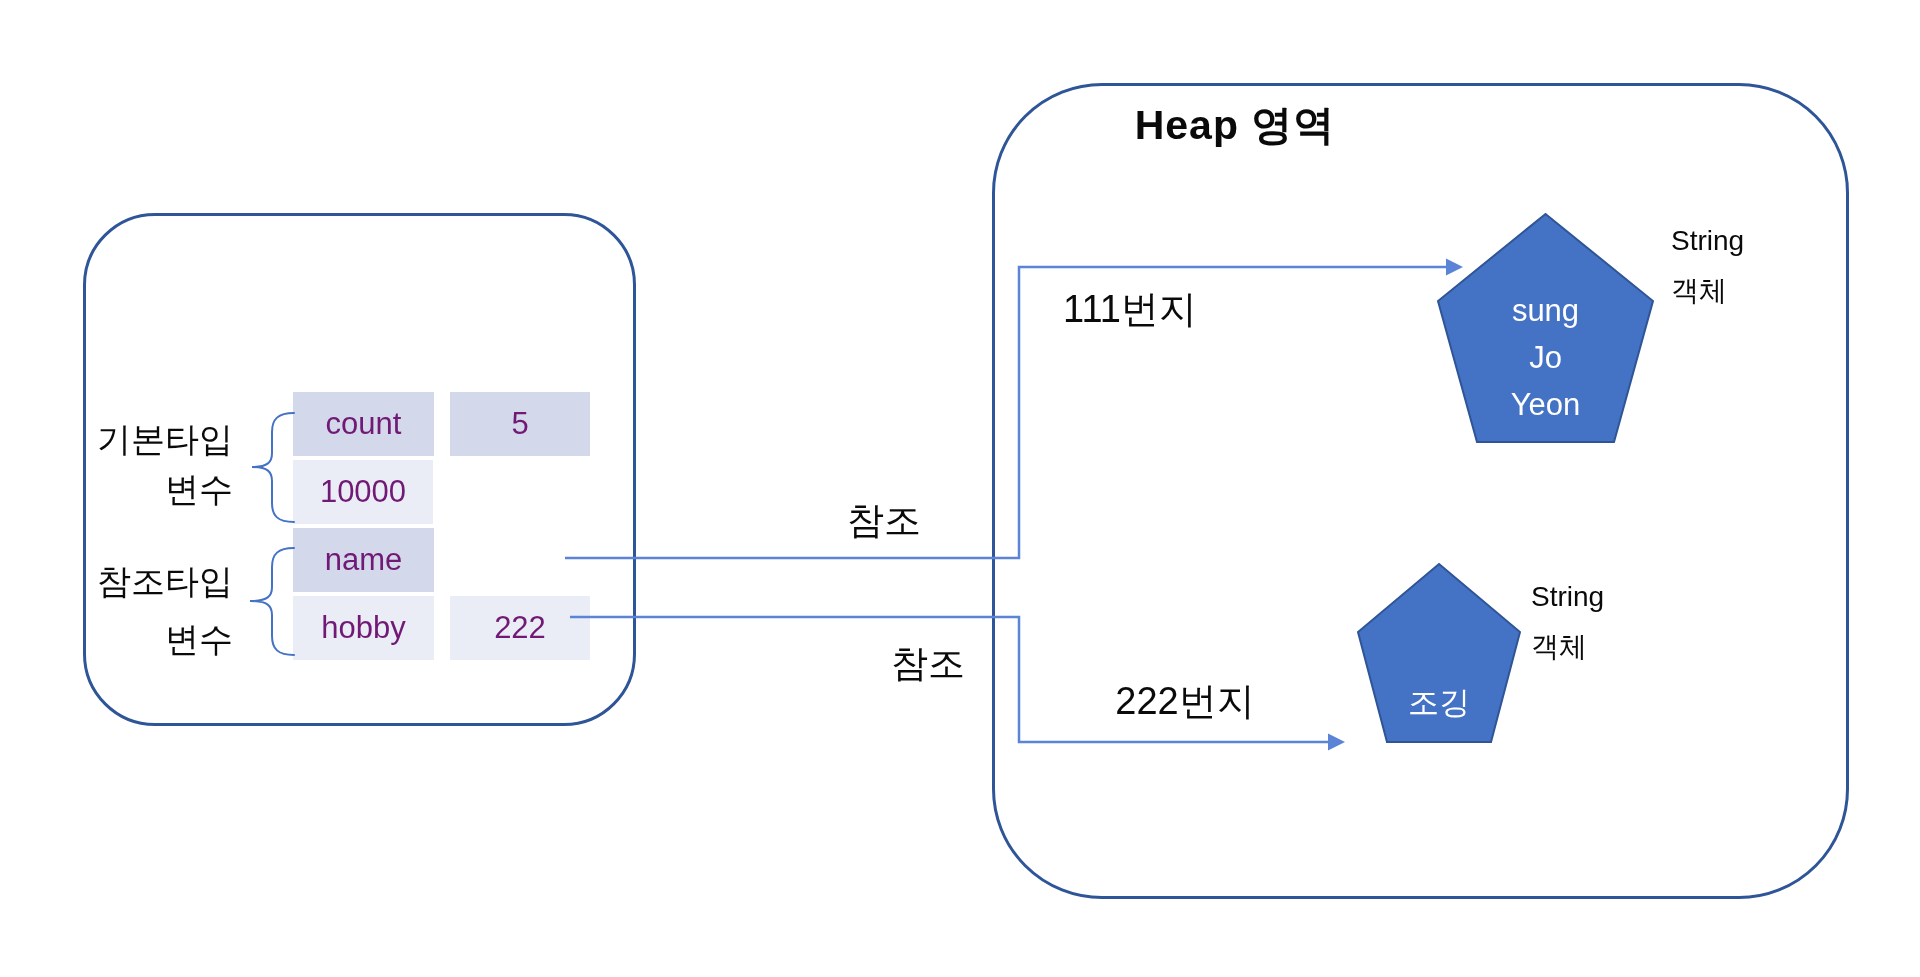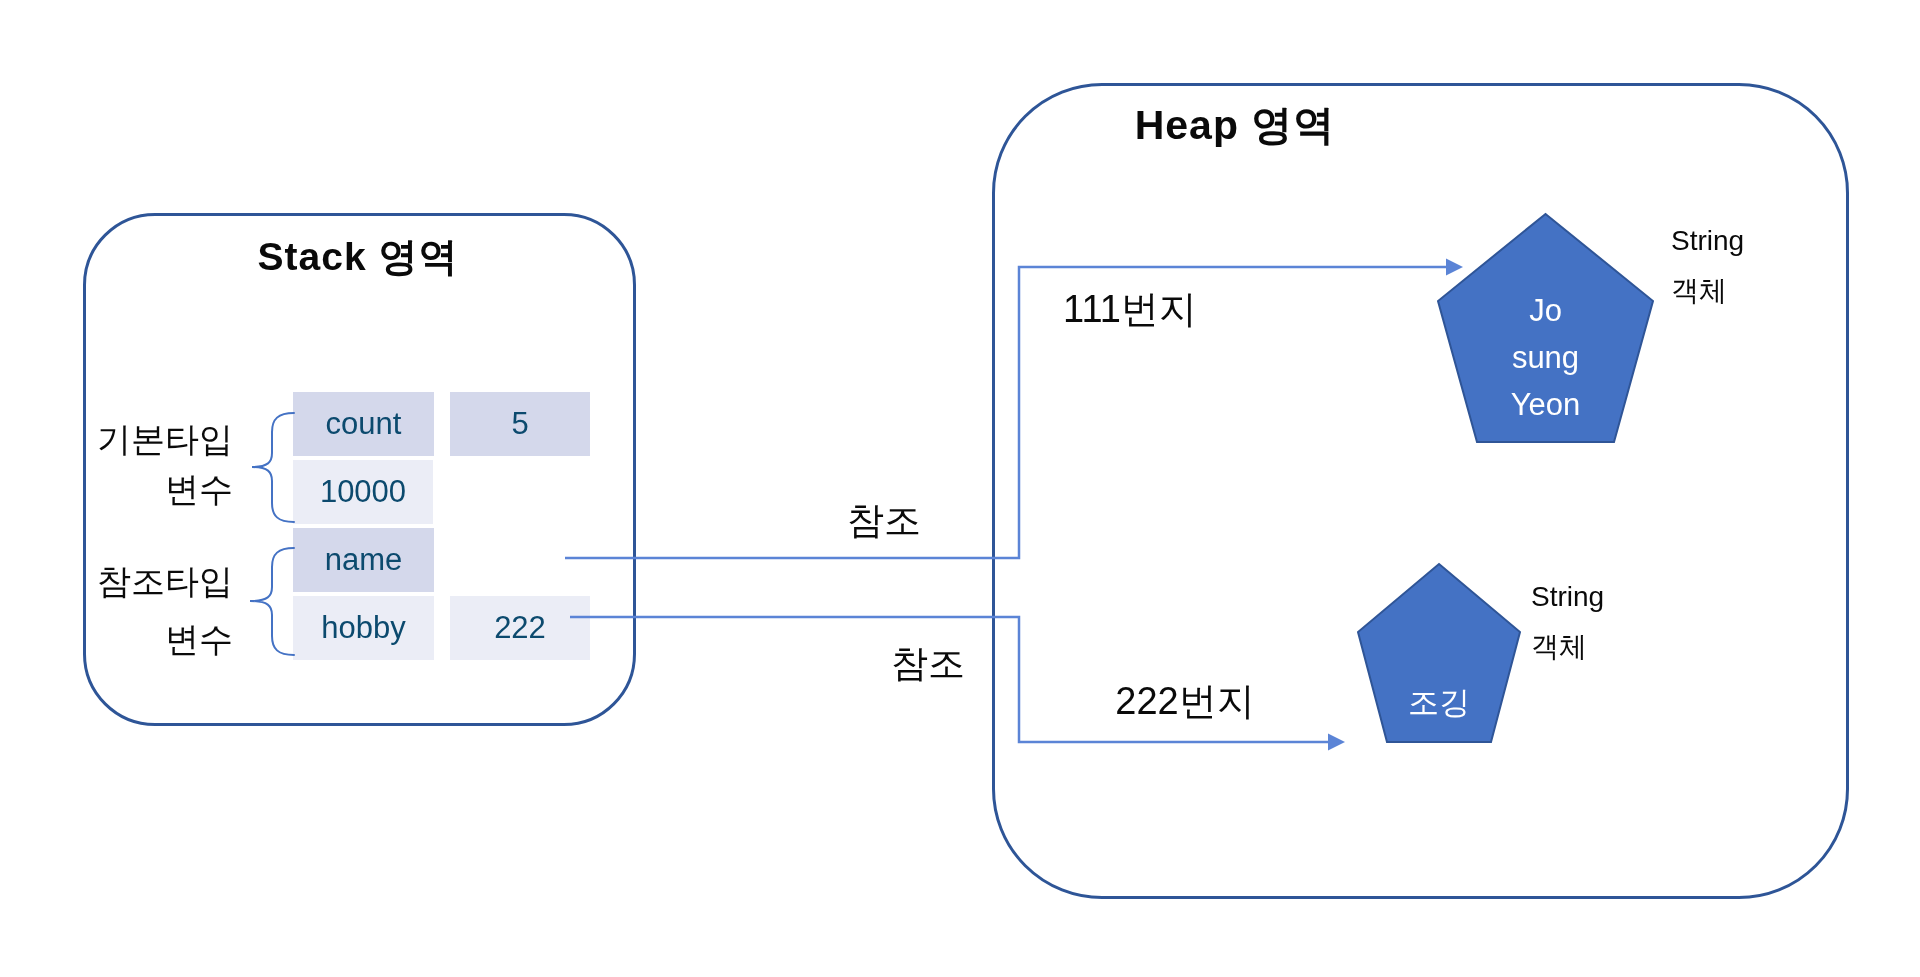--- a/index.html
+++ b/index.html
@@ -10,21 +10,21 @@
   .region-box{position:absolute;border:3px solid #2E5597;background:transparent;}
   .stack-box{left:83px;top:213px;width:547px;height:507px;border-radius:72px;}
   .heap-box{left:992px;top:83px;width:851px;height:810px;border-radius:110px;}
   .region-title{position:absolute;font-weight:bold;text-align:center;color:#0a0a0a;letter-spacing:1px;}
   .stack-title{left:168px;top:230px;width:380px;font-size:39px;}
   .heap-title{left:1065px;top:98px;width:340px;font-size:41px;}
   .overlay{position:absolute;left:0;top:0;pointer-events:none;}
 
   .var-table{position:absolute;left:293px;top:392px;display:flex;flex-direction:column;gap:4px;}
   .var-row{display:flex;gap:16px;height:64px;}
-  .cell{display:flex;align-items:center;justify-content:center;font-size:31px;color:#0c4a6e;}
+  .cell{display:flex;align-items:center;justify-content:center;font-size:31px;color:#701a75;}
   .cell.name{width:141px;}
   .cell.value{width:140px;}
   .row-dark .cell{background:#D4D8EB;}
   .row-light .cell{background:#EBEDF6;}
 
   .group-label{position:absolute;left:48px;width:185px;text-align:right;font-size:34px;line-height:50px;color:#0a0a0a;}
   .group-label-1{top:414px;}
   .group-label-2{top:552px;line-height:58px;}
 
   .ref-label{position:absolute;width:120px;text-align:right;font-size:37px;color:#0a0a0a;}
@@ -44,21 +44,20 @@
   .pentagon-text-2{left:1358px;top:684px;width:162px;line-height:38px;}
 </style>
 </head>
 <body>
 
 <div class="canvas">
 
   <div class="region-box stack-box"></div>
   <div class="region-box heap-box"></div>
 
-  <div class="region-title stack-title">Stack 영역</div>
   <div class="region-title heap-title">Heap 영역</div>
 
   <div class="var-table">
     <div class="var-row row-dark">
       <div class="cell name">count</div>
       <div class="cell value">5</div>
     </div>
     <div class="var-row row-light">
       <div class="cell value">10000</div>
     </div>
@@ -105,21 +104,21 @@
   <div class="type-label type-label-1">
     <div>String</div>
     <div>객체</div>
   </div>
   <div class="type-label type-label-2">
     <div>String</div>
     <div>객체</div>
   </div>
 
   <div class="pentagon-text pentagon-text-1">
+    <div>sung</div>
     <div>Jo</div>
-    <div>sung</div>
     <div>Yeon</div>
   </div>
   <div class="pentagon-text pentagon-text-2">
     <div>조깅</div>
   </div>
 
 </div>
 
 </body></html>

